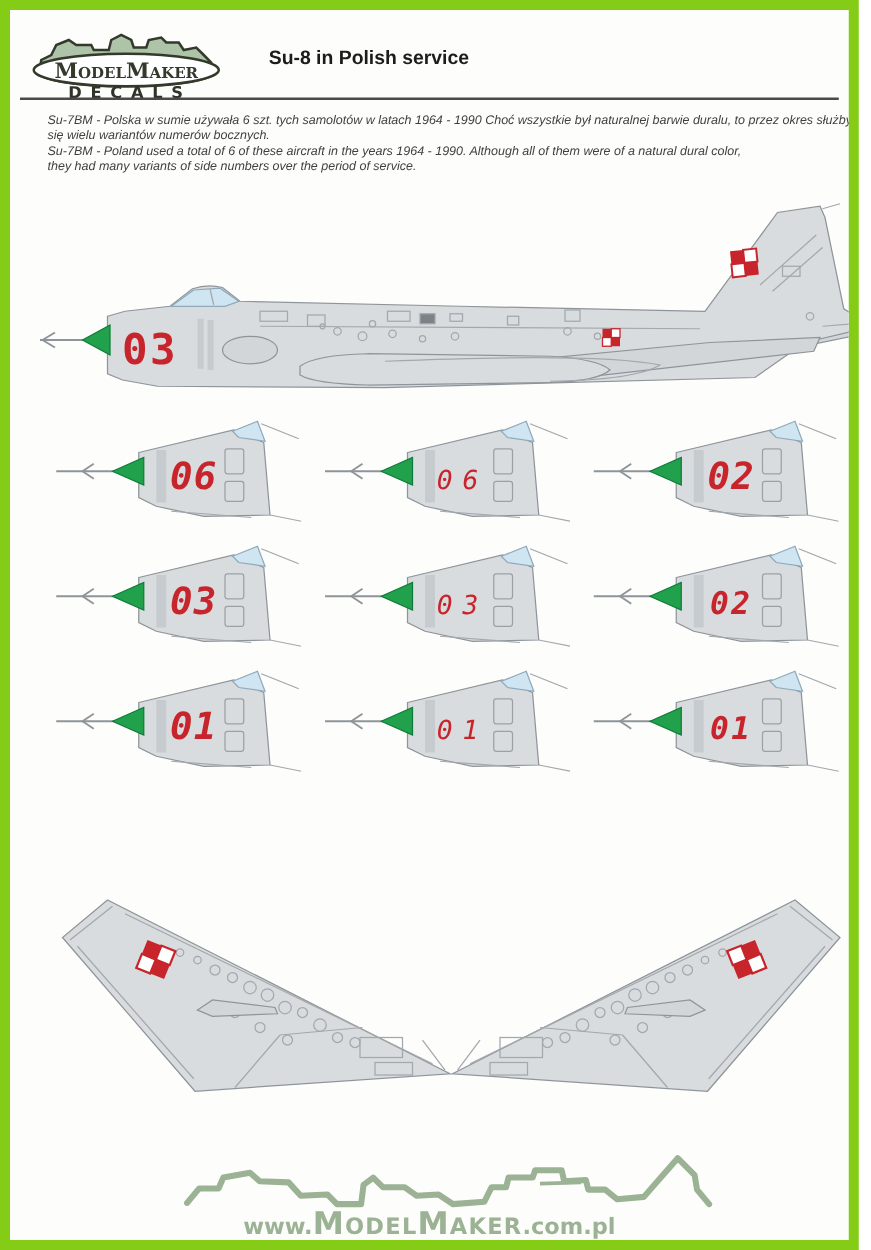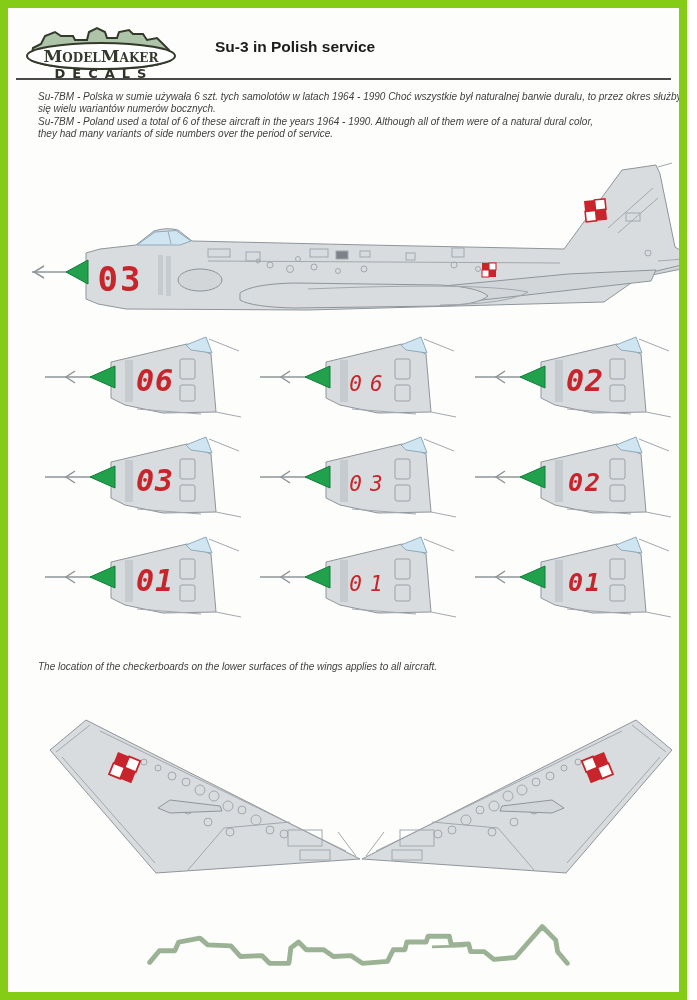--- a/index.html
+++ b/index.html
@@ -67,21 +67,21 @@
 </svg>
 
 <div class="page">
 
   <svg class="logo-svg" viewBox="0 0 160 66">
     <path d="M 10,46 L 12,34 L 20,30 L 24,22 L 34,18 L 40,22 L 52,22 L 54,26 L 66,26 L 68,18 L 76,14 L 84,18 L 86,24 L 96,24 L 98,18 L 108,16 L 112,20 L 122,20 L 126,26 L 136,24 L 142,30 L 148,36 L 150,46 Q 130,55 80,55 Q 30,55 10,46 Z" fill="#aec4a8" stroke="#333a2c" stroke-width="2"></path>
     <ellipse cx="80" cy="42" rx="74" ry="13" fill="#ffffff" stroke="#333a2c" stroke-width="2"></ellipse>
     <text x="80" y="48" text-anchor="middle" class="logo-brand">ModelMaker</text>
     <text x="83" y="64" text-anchor="middle" class="logo-sub">DECALS</text>
   </svg>
-  <h1 class="page-title">Su-3 in Polish service</h1>
+  <h1 class="page-title">Su-8 in Polish service</h1>
   <div class="header-rule"></div>
 
   <div class="intro">
     <div class="itxt">Su-7BM - Polska w sumie używała 6 szt. tych samolotów w latach 1964 - 1990 Choć wszystkie był naturalnej barwie duralu, to przez okres służby doczekały</div>
     <div class="itxt">się wielu wariantów numerów bocznych.</div>
     <div class="itxt">Su-7BM - Poland used a total of 6 of these aircraft in the years 1964 - 1990. Although all of them were of a natural dural color,</div>
     <div class="itxt">they had many variants of side numbers over the period of service.</div>
   </div>
 
   <svg class="profile-svg" viewBox="0 0 697 175">
@@ -309,21 +309,20 @@
         <rect x="84" y="27" width="8" height="42" class="band"></rect>
         <rect x="139" y="26" width="15" height="20" rx="2" class="panel"></rect>
         <rect x="139" y="52" width="15" height="16" rx="2" class="panel"></rect>
         <line x1="96" y1="76" x2="160" y2="81"></line>
       </g>
       <text x="114" y="58" text-anchor="middle" class="rednum nose-number num-medium">01</text>
     </svg>
   </div>
 
   <div class="wing-note">
-    <div class="itxt">The location of the checkerboards on the lower surfaces of the wings applies to all aircraft.</div>
   </div>
 
   <svg class="wing-left" viewBox="0 0 330 180">
     <g id="wing-g">
       <polygon points="48,10 12,40 118,163 322,149" class="body-fill"></polygon>
       <g class="ln2">
         <line x1="52" y1="15" x2="18" y2="42"></line>
         <line x1="24" y1="47" x2="117" y2="153"></line>
         <line x1="308" y1="141" x2="62" y2="21"></line>
         <line x1="150" y1="160" x2="186" y2="118"></line>
@@ -353,14 +352,17 @@
   <svg class="wing-right" viewBox="0 0 330 180">
     <use href="#wing-g" transform="translate(330 0) scale(-1 1)"></use>
   </svg>
 
   <svg class="skyline-svg" viewBox="0 0 440 60">
     <polyline fill="none" stroke="#9bb294" stroke-width="5" stroke-linejoin="round" stroke-linecap="round" points="4,50 14,38 30,38 34,29 56,25 64,32 88,33 98,44 120,43 128,51 148,51 150,35 158,29 166,37
               184,37 194,44 212,43 224,51 250,49 256,37 268,37 270,29 290,29 292,23 314,23 316,32 334,31
               336,39 350,39 360,47 382,45 396,29 410,13 424,27 426,39 436,51"></polyline>
     <line x1="296" y1="34" x2="330" y2="33" stroke="#9bb294" stroke-width="3"></line>
   </svg>
+  <div class="footer-url">
+    <span class="url-www">www.</span><span class="url-brand">ModelMaker</span><span class="url-tld">.com.pl</span>
+  </div>
 
 </div>
 
 </body></html>

